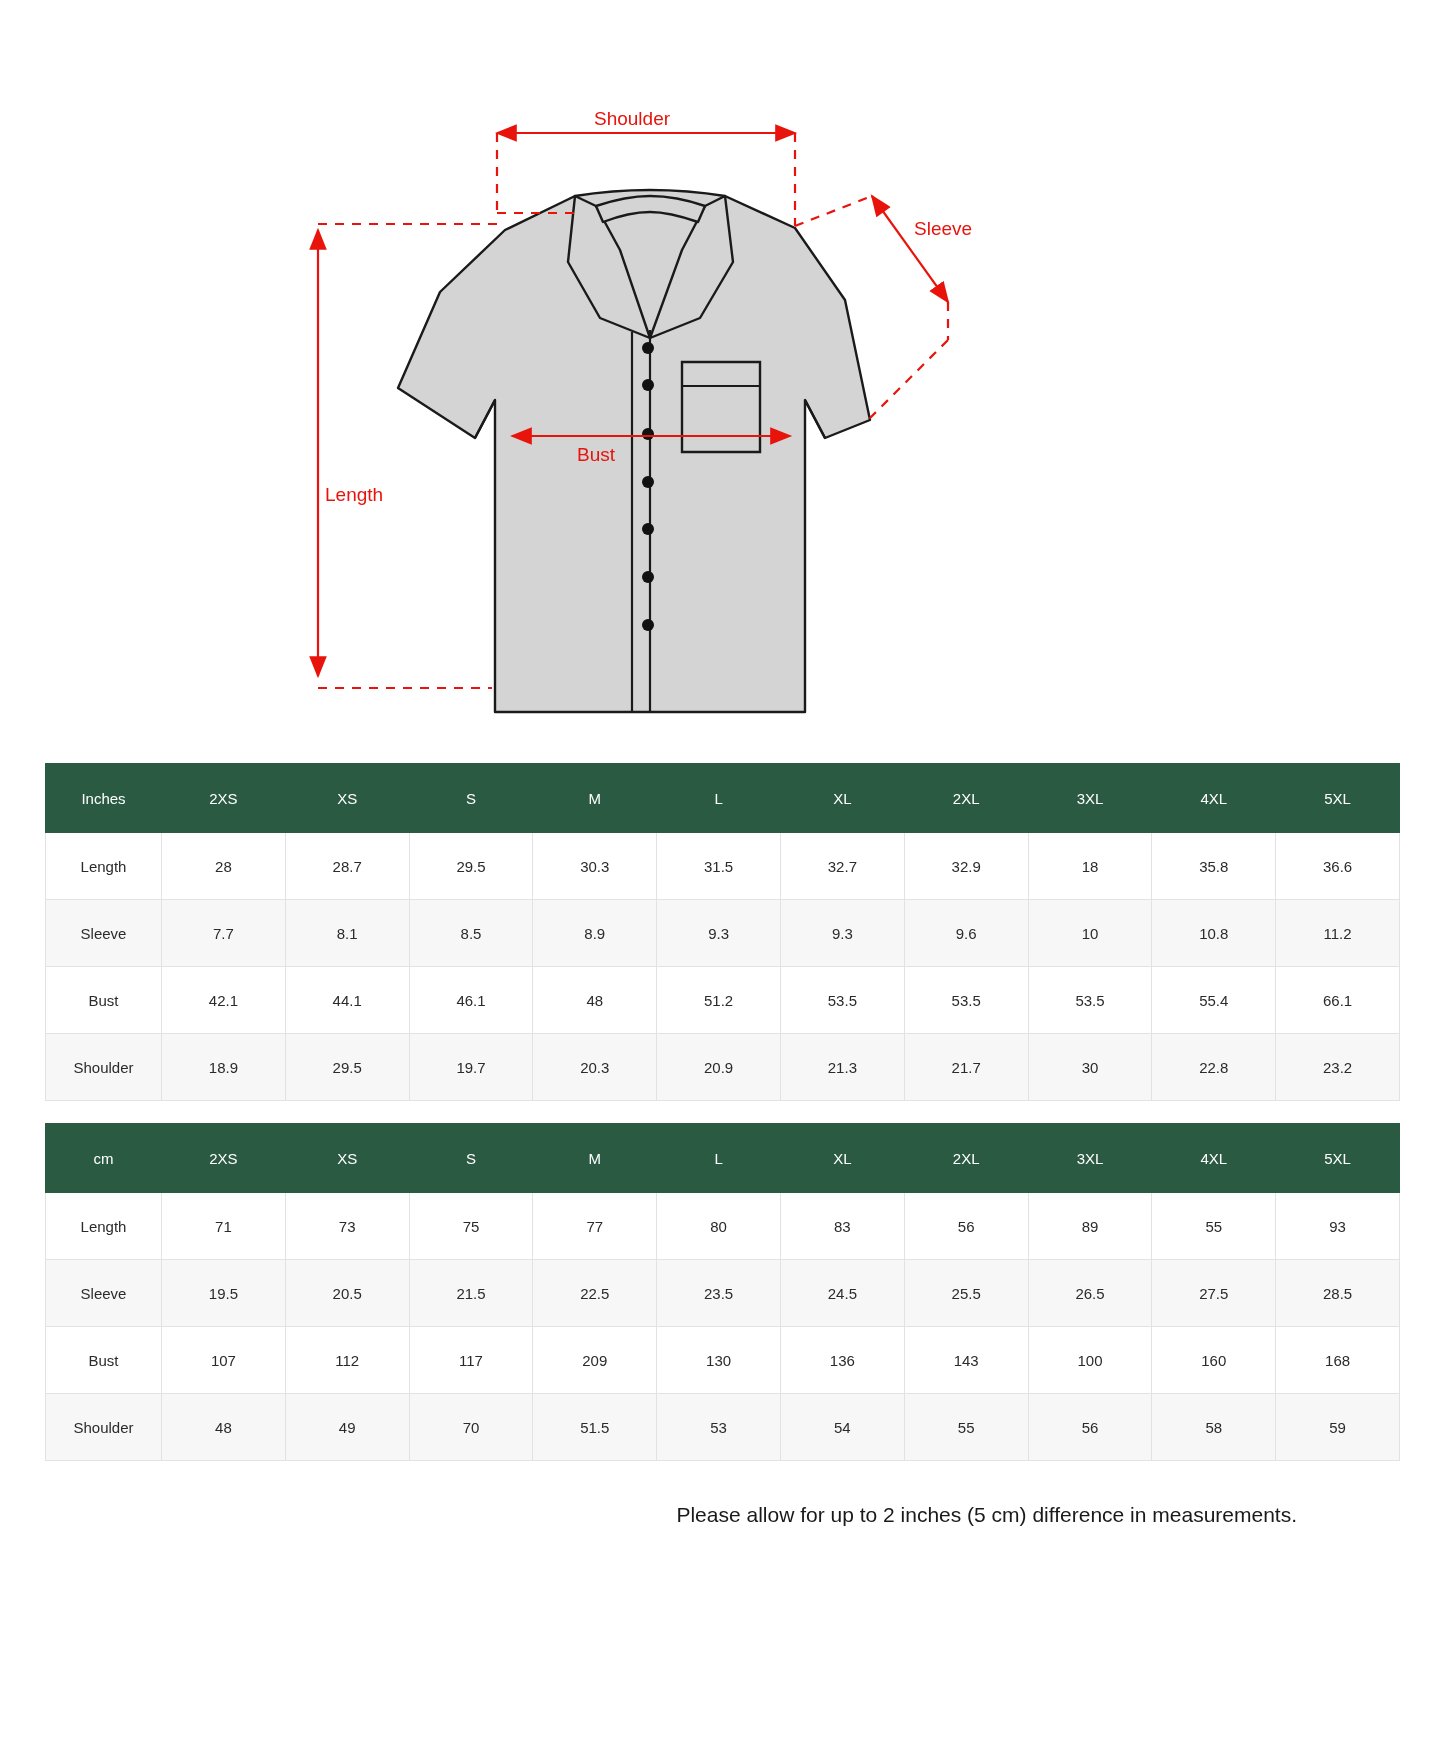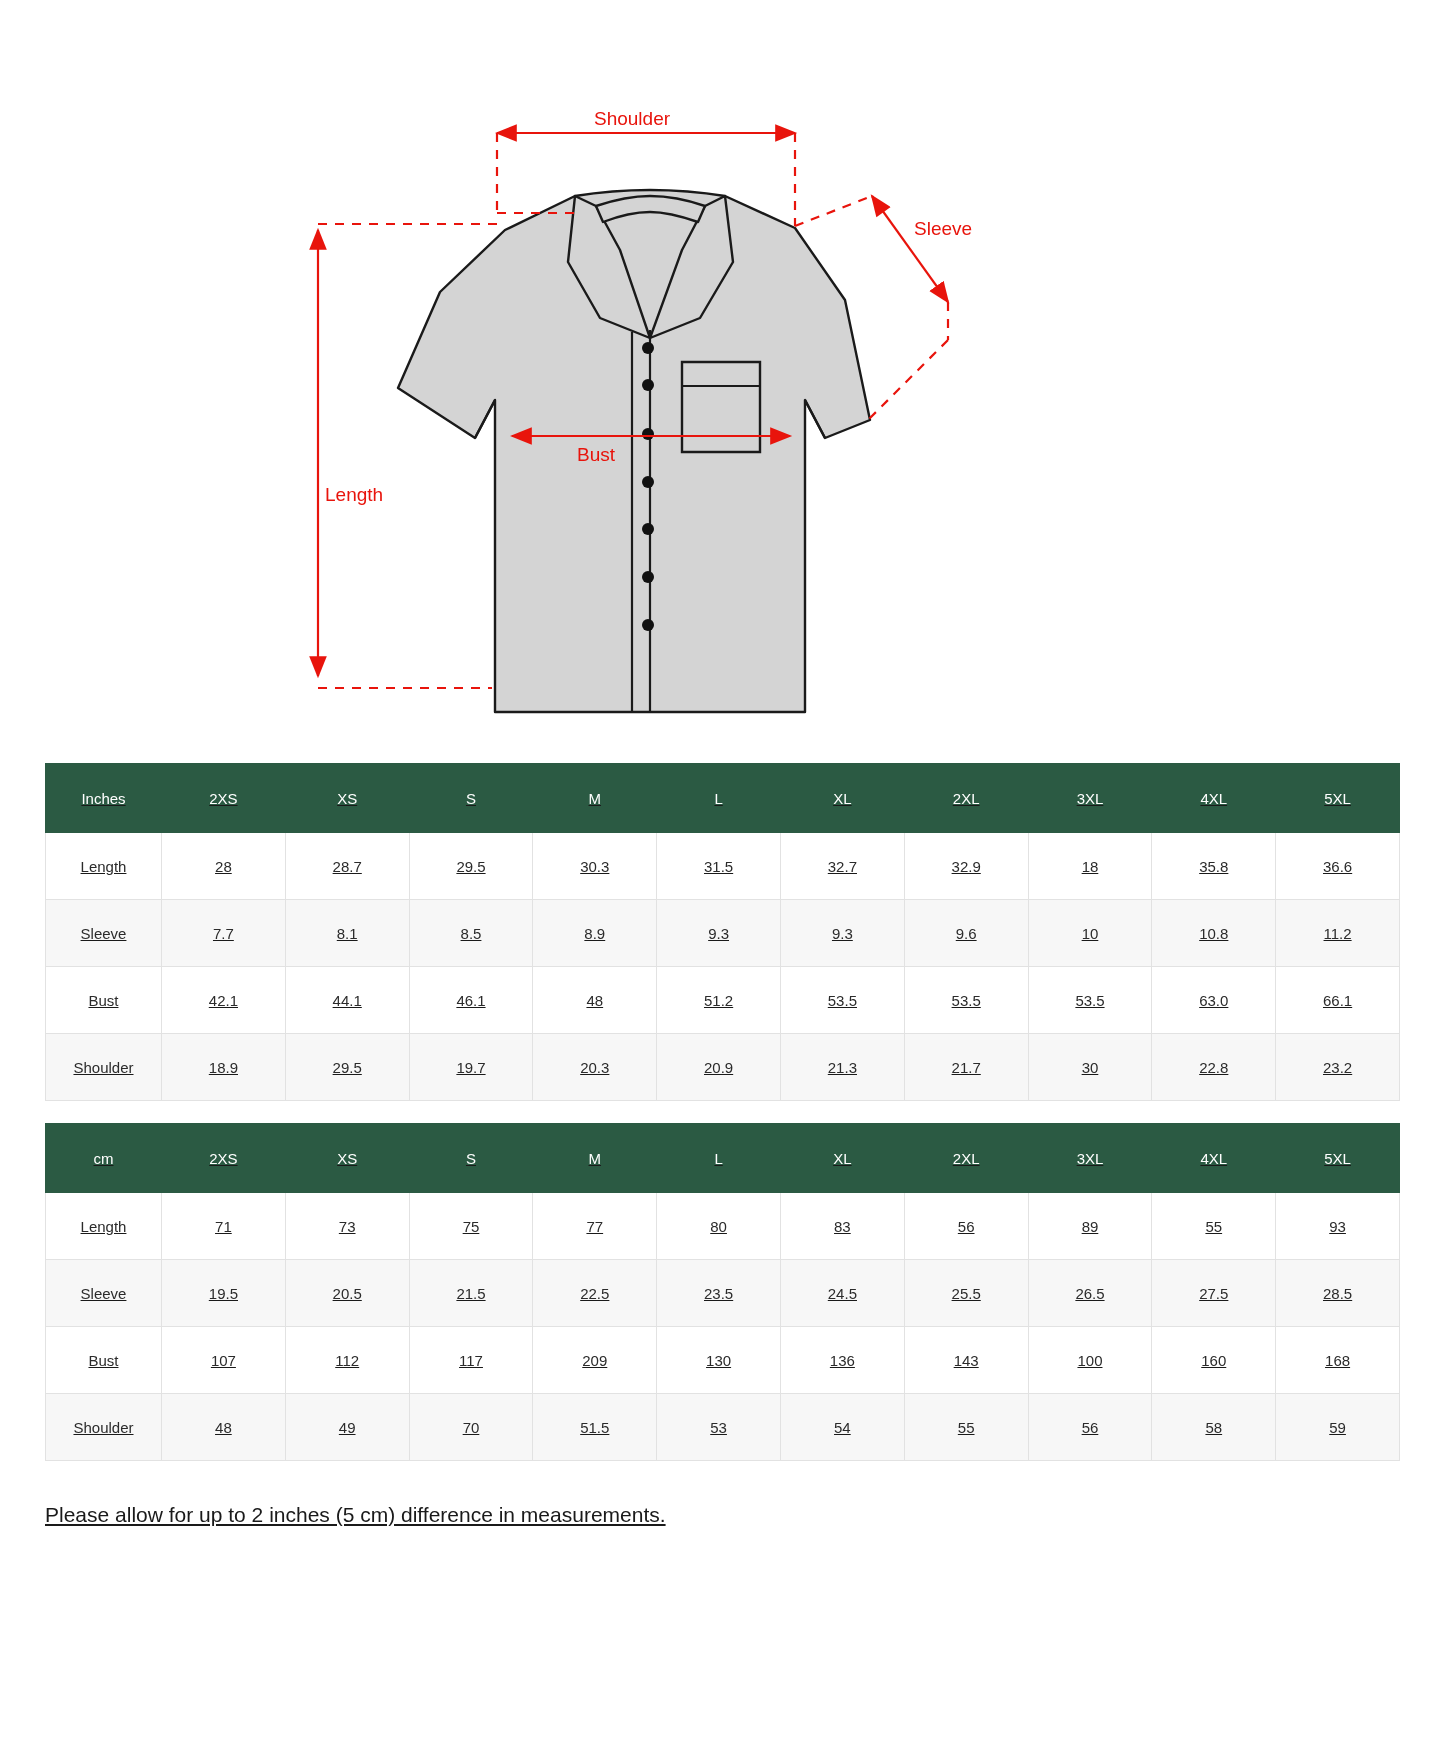--- a/index.html
+++ b/index.html
@@ -39,21 +39,20 @@
     white-space: nowrap;
   }
   .label-shoulder { left: 594px; top: 108px; }
   .label-sleeve   { left: 914px; top: 218px; }
   .label-bust     { left: 577px; top: 444px; }
   .label-length   { left: 325px; top: 484px; }
 
   
   .tables {
     padding: 3px 45px;
-    text-decoration: underline;
   }
   table.size-table {
     border-collapse: collapse;
     width: 1355px;
     table-layout: fixed;
     margin-bottom: 22px;
   }
   table.size-table th,
   table.size-table td {
     border: 1px solid #e2e2e2;
@@ -80,21 +79,21 @@
   }
   table.size-table tbody td:first-child {
     background: #ffffff;
   }
   table.size-table tbody tr:nth-child(even) td:first-child {
     background: #f7f7f7;
   }
   col.unit-col { width: 116px; }
 
   .footnote {
-    text-align: left;
+    text-align: right;
     font-size: 21px;
     color: #1a1a1a;
     margin-top: 42px;
   }
 </style>
 </head>
 <body>
 
 <div class="page">
 
@@ -246,21 +245,21 @@
         <tr>
           <td>Bust</td>
           <td>42.1</td>
           <td>44.1</td>
           <td>46.1</td>
           <td>48</td>
           <td>51.2</td>
           <td>53.5</td>
           <td>53.5</td>
           <td>53.5</td>
-          <td>63.0</td>
+          <td>55.4</td>
           <td>66.1</td>
         </tr>
         <tr>
           <td>Shoulder</td>
           <td>18.9</td>
           <td>29.5</td>
           <td>19.7</td>
           <td>20.3</td>
           <td>20.9</td>
           <td>21.3</td>

